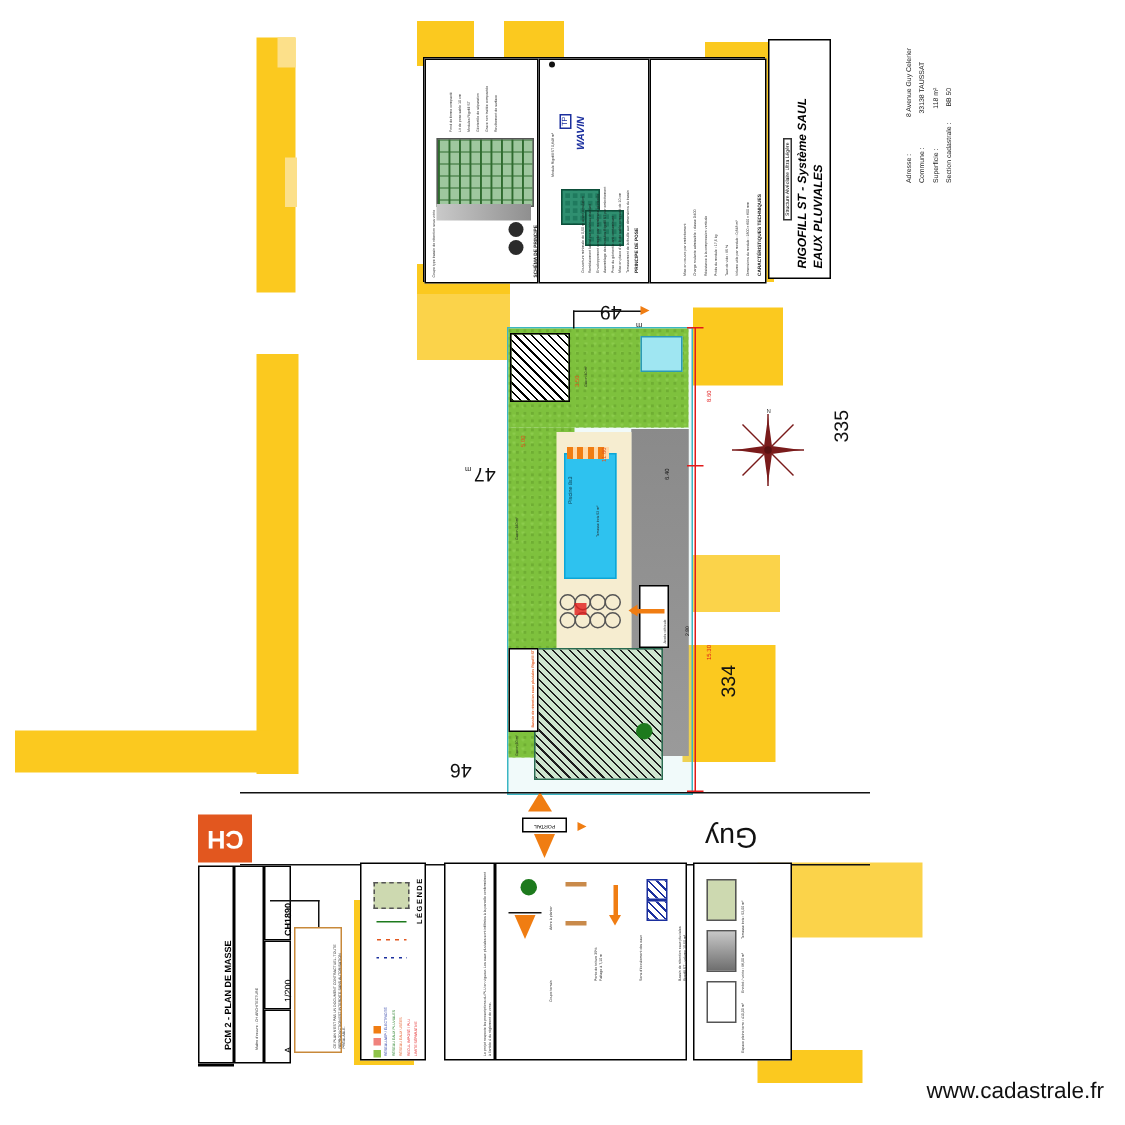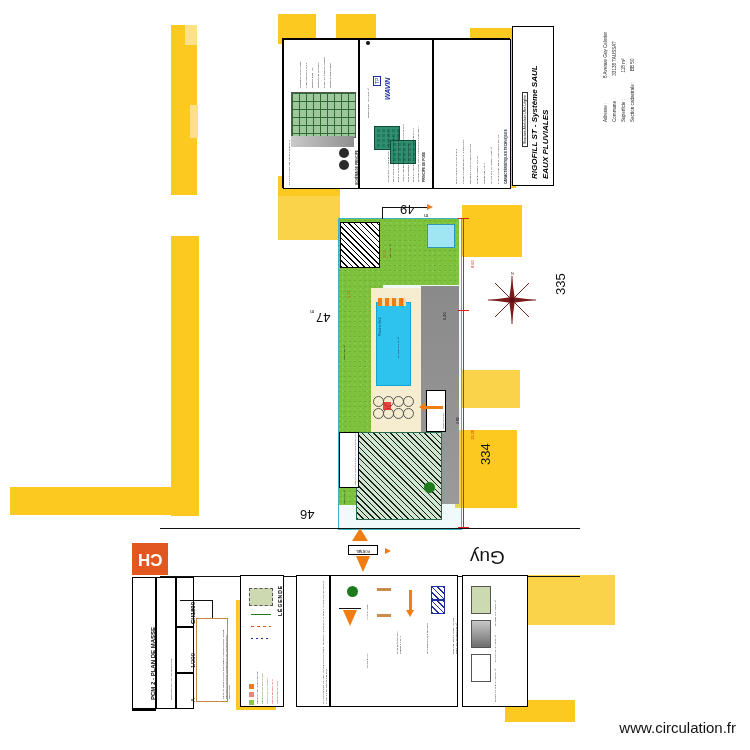--- a/index.html
+++ b/index.html
@@ -429,13 +429,13 @@
     <div class="rot90" style="position:absolute;left:13px;top:28px;font-size:6px;">A</div>
   </div>
 </div>
 
 <div class="abs box" style="left:196px;top:618px;width:32px;height:84px;border:1px solid #c8893a;">
   <div class="rot90 micro" style="position:absolute;left:26px;top:80px;width:78px;white-space:normal;">CE PLAN N'EST PAS UN DOCUMENT CONTRACTUEL. TOUTE REPRODUCTION EST INTERDITE SANS AUTORISATION PRÉALABLE.</div>
 </div>
 <div class="abs" style="left:212px;top:600px;width:1px;height:18px;background:#111;"></div>
 <div class="abs" style="left:180px;top:600px;width:33px;height:1px;background:#111;"></div>
 
-<div class="abs" id="footer">www.circulation.fr</div>
+<div class="abs" id="footer">www.cadastrale.fr</div>
 
 </body></html>

